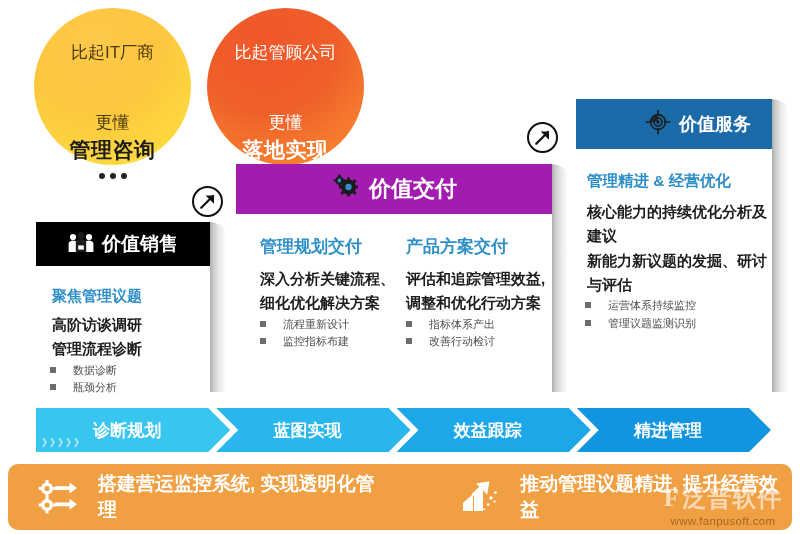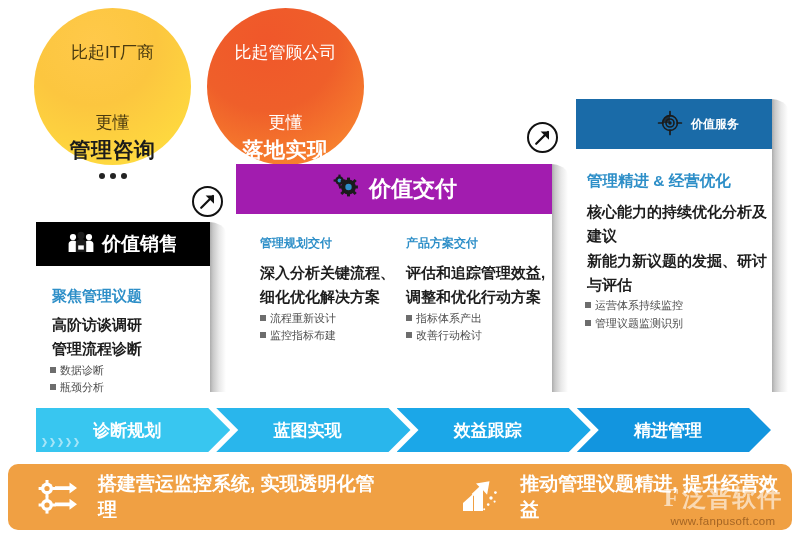--- a/index.html
+++ b/index.html
@@ -52,40 +52,40 @@
     background: #ffffff; z-index: 2;
   }
   .card .hdr {
     display: flex; align-items: center; justify-content: center; gap: 8px;
     color: #ffffff; font-weight: bold;
   }
   .card .body { padding: 9px 0 0 0; }
 
   .sub-title { color: #2E8FC8; font-weight: bold; }
   .lead { color: #1d1d1d; font-weight: bold; font-size: 15px; line-height: 1.62; }
-  .bul { color: #4e4e4e; font-size: 11px; line-height: 1.62; display: flex; align-items: flex-start; gap: 4px; }
+  .bul { color: #4e4e4e; font-size: 11px; line-height: 1.62; display: flex; align-items: flex-start; gap: 17px; }
   .bul .sq { width: 6px; height: 6px; background: #6d6d6d; display: block; margin-top: 5px; flex: none; }
 
   
   #card-sales { left: 36px; top: 222px; width: 174px; height: 170px; }
   #card-sales .hdr { height: 44px; background: #000000; font-size: 19px; }
   #card-sales .sub-title { font-size: 15px; margin: 12px 0 7px 16px; }
   #card-sales .lead, #card-sales .bul { margin-left: 16px; }
   #card-sales .bul { margin-left: 14px; }
 
   
   #card-delivery { left: 236px; top: 164px; width: 316px; height: 228px; }
   #card-delivery .hdr { height: 50px; background: #a21caf; font-size: 22px; }
   #card-delivery .cols { display: flex; padding-left: 24px; }
   #card-delivery .col { width: 146px; }
-  #card-delivery .sub-title { font-size: 12px; margin: 12px 0 9px 0; }
+  #card-delivery .sub-title { font-size: 17px; margin: 12px 0 9px 0; }
 
   
   #card-service { left: 576px; top: 99px; width: 196px; height: 293px; }
-  #card-service .hdr { height: 50px; background: #1A6BA8; font-size: 12px; padding-left: 48px; }
+  #card-service .hdr { height: 50px; background: #1A6BA8; font-size: 18px; padding-left: 48px; }
   #card-service .sub-title { font-size: 15.5px; margin: 13px 0 8px 11px; color: #2E8FC8; }
   #card-service .lead, #card-service .bul { margin-left: 11px; }
   #card-service .bul { margin-left: 9px; }
 
   
   .arrow-circle {
     position: absolute; width: 31px; height: 31px; border-radius: 50%;
     border: 2px solid #111; background: #fff; z-index: 6;
     display: flex; align-items: center; justify-content: center;
   }

